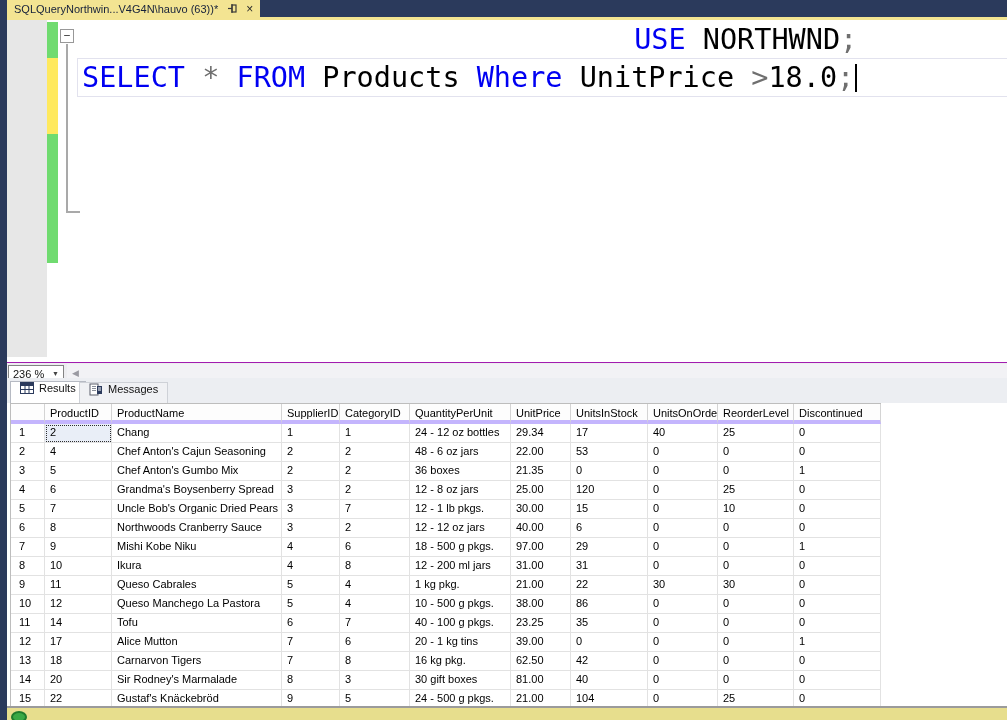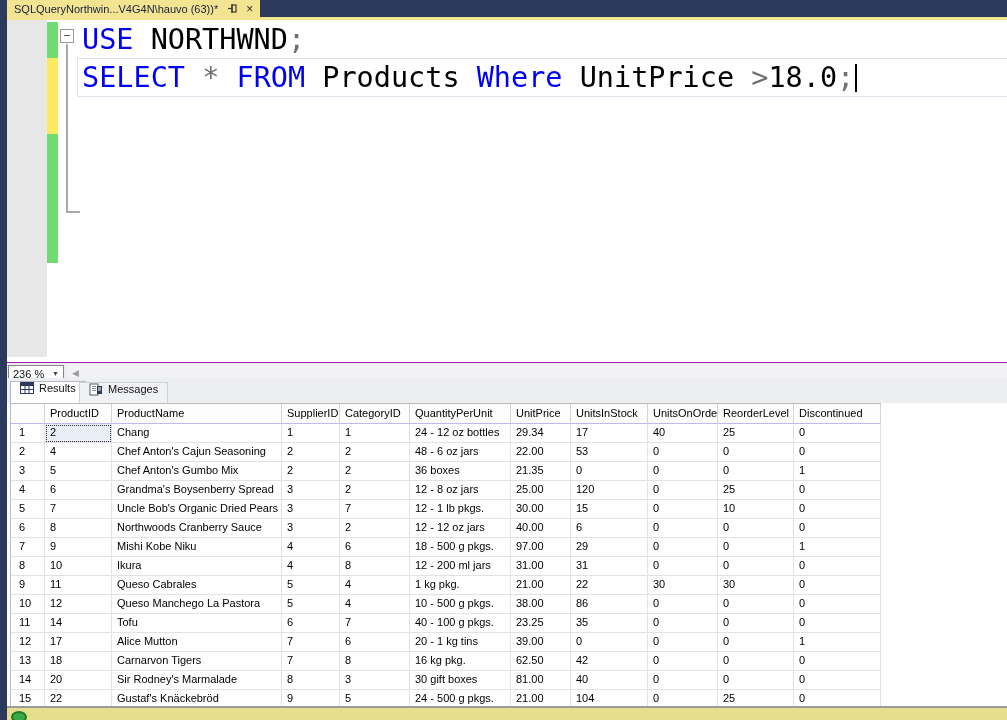--- a/index.html
+++ b/index.html
@@ -25,21 +25,21 @@
   .fold-box { position:absolute; left:60px; top:29px; width:14px; height:14px; background:#fff;
               border:1px solid #989898; color:#444; font:11px/12px "DejaVu Sans Mono", monospace; text-align:center; }
   .fold-line { position:absolute; left:66px; top:44px; width:2px; height:168px; background:#a9a9a9; }
   .fold-foot { position:absolute; left:66px; top:211px; width:14px; height:2px; background:#a9a9a9; }
 
   .cur-line-box { position:absolute; left:77px; top:58px; right:0; height:39px;
                   border-top:1px solid #e2e2ee; border-bottom:1px solid #e2e2ee; border-left:1px solid #e2e2ee; background:#fff; }
 
   .code { position:absolute; left:82px; top:21px; font-family:"DejaVu Sans Mono", monospace;
           font-size:28.5px; line-height:38px; white-space:pre; color:#000; }
-  .code-line { height:38px; }
+  .code-line { height:38px;text-align:right; }
   .tok-kw { color:#0000f2; }
   .tok-op { color:#6f6f6f; }
   .tok-id { color:#000; }
   .caret { display:inline-block; width:2px; height:28px; background:#000; vertical-align:-5px; margin-left:1px; }
 
   
   .zoom-row { position:absolute; left:7px; top:362px; right:0; height:21px; background:#ededf0; border-top:1px solid #a21caf; }
   .zoom-select { position:absolute; left:1px; top:2px; width:56px; height:17px; background:#fff;
                  border:1px solid #838383; font-size:11px; color:#111; display:flex; align-items:center;
                  justify-content:space-between; padding:0 4px; }
@@ -51,21 +51,21 @@
   .tabs-row { position:absolute; left:7px; top:378px; right:0; height:25px; background:#eceef2; }
   .rtab { position:absolute; bottom:0; display:flex; align-items:flex-start; gap:5px; font-size:11px; color:#111; padding:0 9px; }
   .rtab.active { left:3px; height:22px; background:#fff; border:1px solid #b6bac3; border-bottom:none; }
   .rtab.inactive { left:72px; height:21px; background:#f0f1f4; border:1px solid #ced1d7; border-bottom:none;margin-top:12px; }
 
   
   .grid { position:absolute; left:10px; top:403px; display:grid;
           grid-template-columns:34px 67px 170px 58px 70px 101px 60px 77px 70px 76px 87px;
           grid-template-rows:20px; grid-auto-rows:19px;
           border-top:1px solid #bdbdbd; border-left:1px solid #bdbdbd; background:#fff; }
-  .gh { background:#fdfdfd; border-right:1px solid #d4d4d4; border-bottom:1px solid #c4b5fd;
+  .gh { background:#fdfdfd; border-right:1px solid #d4d4d4; border-bottom:4px solid #c4b5fd;
         font-size:11px; color:#000; padding:3px 0 0 5px; white-space:nowrap; overflow:hidden; }
   .gc { background:#fff; border-right:1px solid #e2e2e2; border-bottom:1px solid #e2e2e2;
         font-size:11px; color:#000; padding:2px 0 0 5px; white-space:nowrap; overflow:hidden; }
   .rn { padding-left:8px; }
   .sel { background:#e9eef7; outline:1px dotted #2e2e2e; outline-offset:-2px; }
 
   
   .bottom-divider { position:absolute; left:7px; top:706px; right:0; height:2px; background:#9b9b9b; }
   .statusbar { position:absolute; left:7px; top:708px; right:0; height:12px; background:#e7de8d; }
   .conn-icon { position:absolute; left:4px; top:3px; width:16px; height:12px; border-radius:50%;

